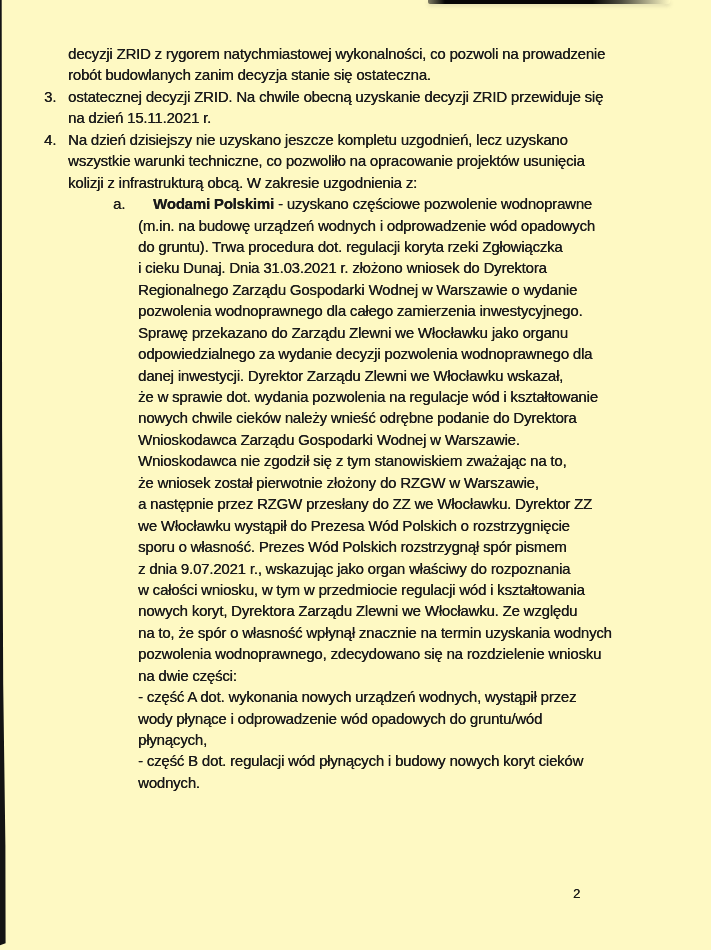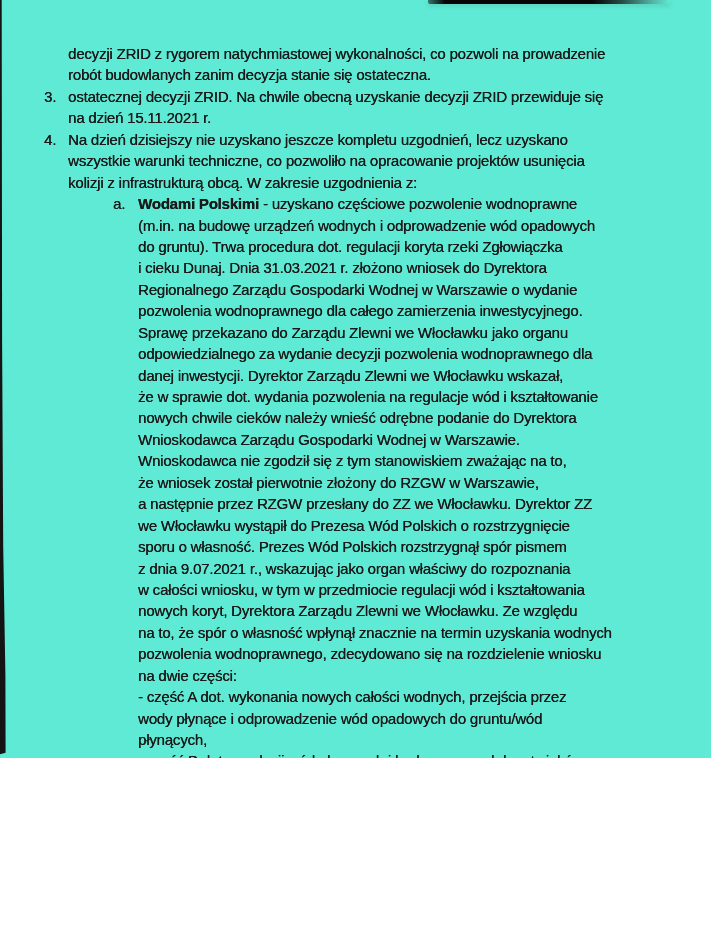--- a/index.html
+++ b/index.html
@@ -5,22 +5,22 @@
   html, body {
     margin: 0;
     padding: 0;
     width: 711px;
     height: 950px;
     background: #ffffff;
   }
   .page {
     position: relative;
     width: 711px;
-    height: 758px;
-    background: #5eead4;
+    height: 950px;
+    background: #fef9c3;
     overflow: hidden;
     font-family: "Liberation Sans", sans-serif;
     color: #1a1a1a;
   }
   
   .artifact-left {
     position: absolute;
     left: 0; top: 0;
     width: 7px; height: 100%;
     background: #141414;
@@ -54,21 +54,21 @@
     left: -24px; top: 0;
     width: 22px;
     white-space: nowrap;
   }
   .sub-item { position: relative; margin-left: 70px; }
   .sub-label {
     position: absolute;
     left: -25px; top: 0;
     white-space: nowrap;
   }
-  .lead-bold { font-weight: bold; }
+  .lead-bold { font-weight: bold; margin-left: 15px; }
   .page-number {
     position: absolute;
     left: 573px; top: 886px;
     font-size: 13px;
     letter-spacing: -0.2px;
     text-shadow: 0.25px 0 0 currentColor;
   }
 </style>
 </head>
 <body>
@@ -122,21 +122,21 @@
             <div class="line">że wniosek został pierwotnie złożony do RZGW w Warszawie,</div>
             <div class="line">a następnie przez RZGW przesłany do ZZ we Włocławku. Dyrektor ZZ</div>
             <div class="line">we Włocławku wystąpił do Prezesa Wód Polskich o rozstrzygnięcie</div>
             <div class="line">sporu o własność. Prezes Wód Polskich rozstrzygnął spór pismem</div>
             <div class="line">z dnia 9.07.2021 r., wskazując jako organ właściwy do rozpoznania</div>
             <div class="line">w całości wniosku, w tym w przedmiocie regulacji wód i kształtowania</div>
             <div class="line">nowych koryt, Dyrektora Zarządu Zlewni we Włocławku. Ze względu</div>
             <div class="line">na to, że spór o własność wpłynął znacznie na termin uzyskania wodnych</div>
             <div class="line">pozwolenia wodnoprawnego, zdecydowano się na rozdzielenie wniosku</div>
             <div class="line">na dwie części:</div>
-            <div class="line">- część A dot. wykonania nowych całości wodnych, przejścia przez</div>
+            <div class="line">- część A dot. wykonania nowych urządzeń wodnych, wystąpił przez</div>
             <div class="line">wody płynące i odprowadzenie wód opadowych do gruntu/wód</div>
             <div class="line">płynących,</div>
             <div class="line">- część B dot. regulacji wód płynących i budowy nowych koryt cieków</div>
             <div class="line">wodnych.</div>
           </div>
       </div>
     </div>
 
   </div>
 

